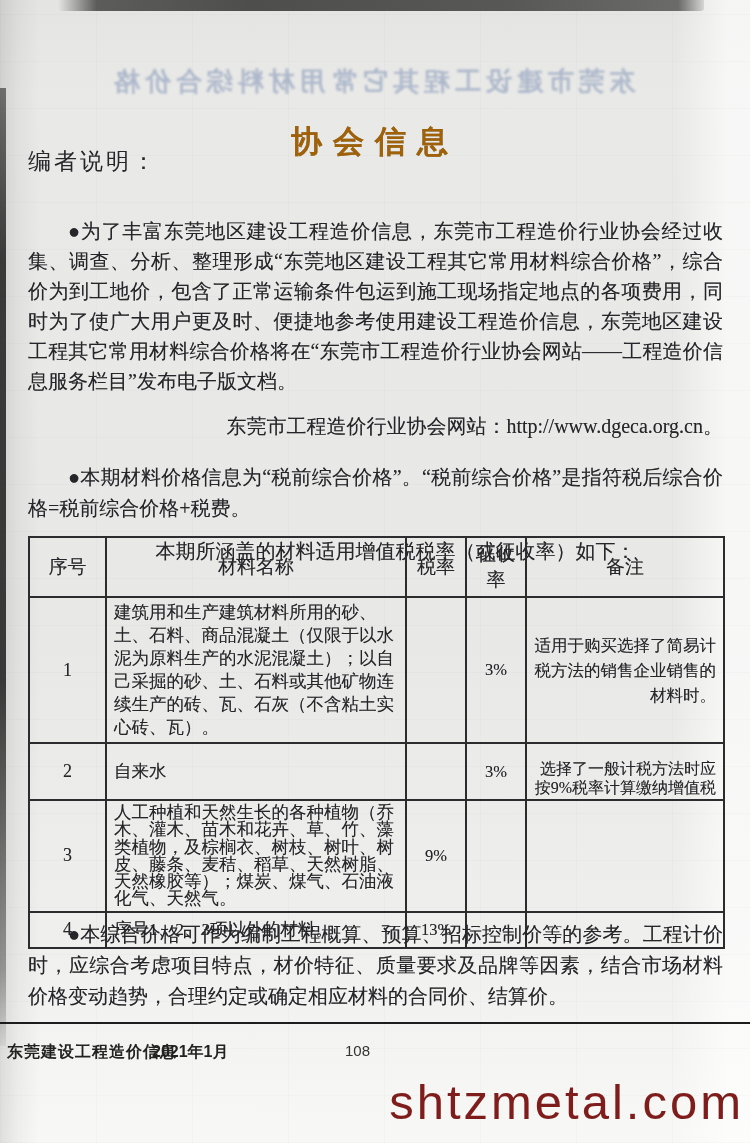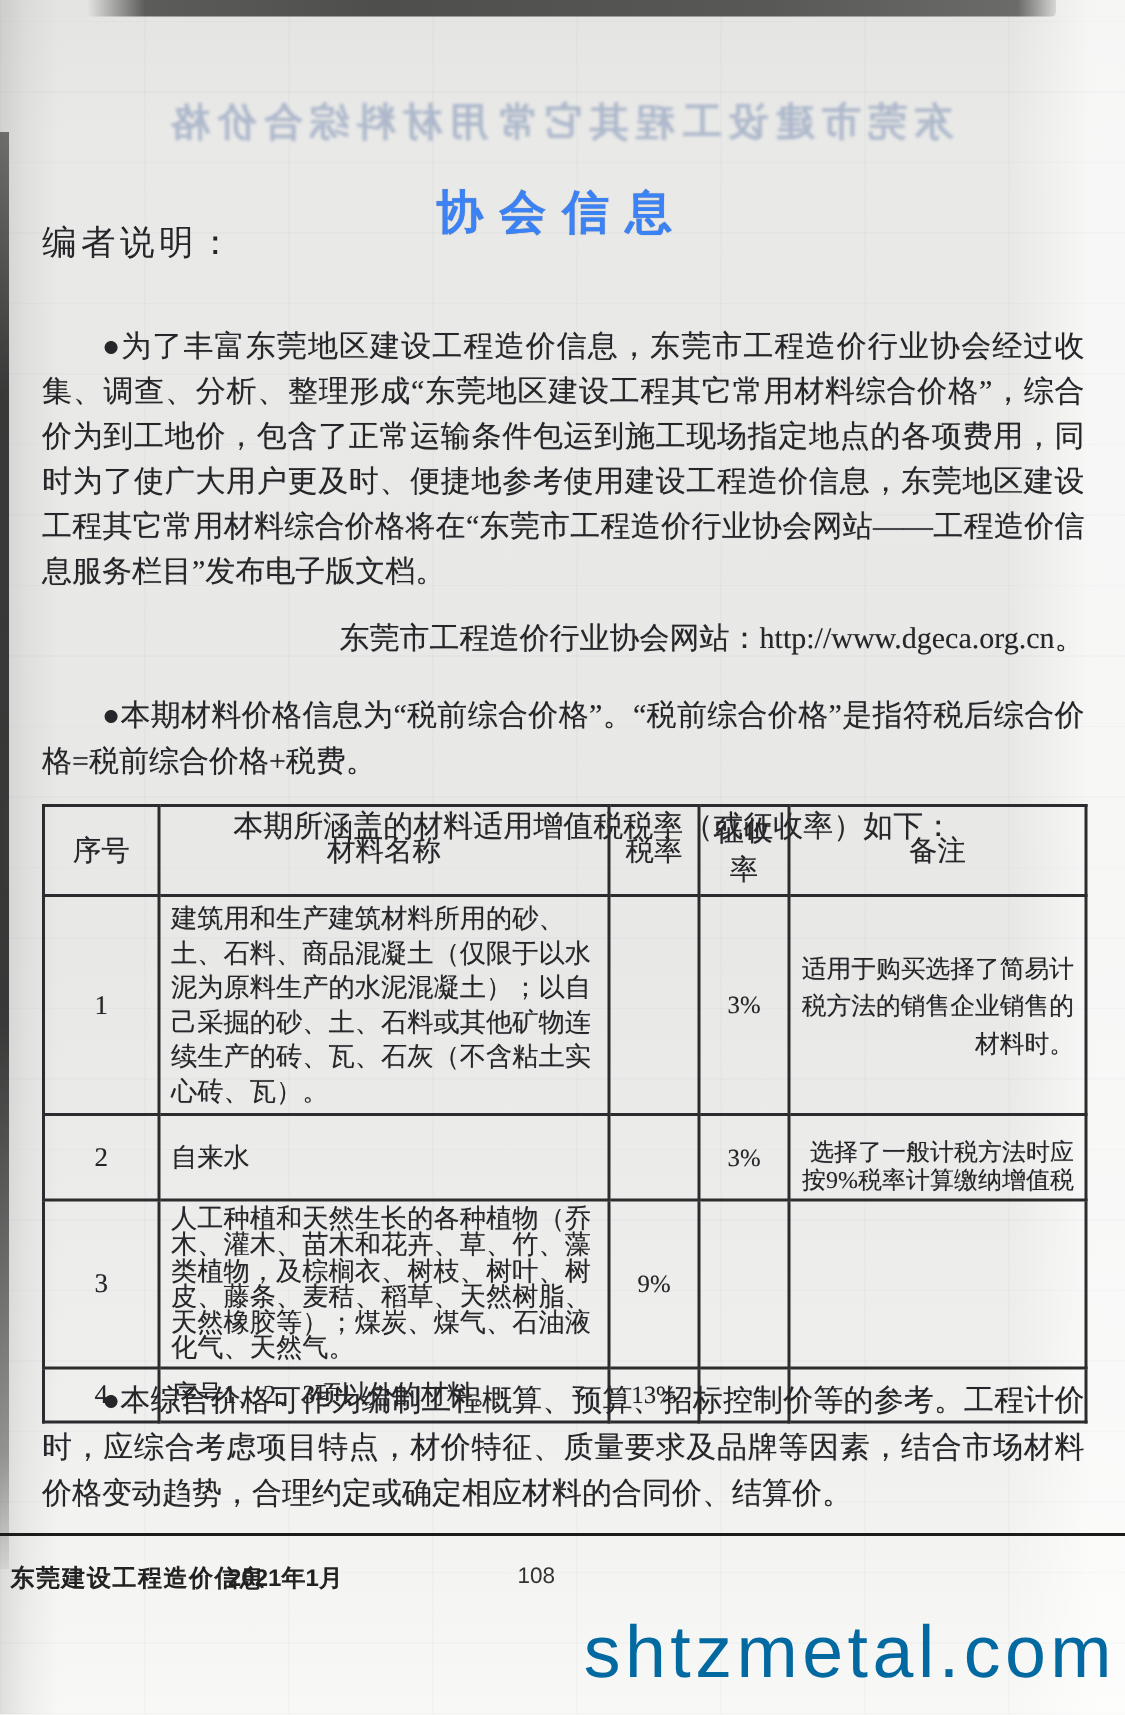--- a/index.html
+++ b/index.html
@@ -39,21 +39,21 @@
     position:absolute;top:64px;left:96px;width:552px;height:32px;
     transform:scaleX(-1);
     font-size:26px;letter-spacing:5px;font-weight:bold;
     color:rgba(92,118,166,0.42);
     filter:blur(1.1px);
     white-space:nowrap;overflow:hidden;text-align:center;
   }
   .doc-title{
     position:absolute;top:100px;left:0;width:100%;
     text-align:center;font-size:31px;letter-spacing:11px;
-    color:#3b82f6;text-shadow:0 0 0.6px rgba(43,43,47,0.55);
+    color:#a16207;text-shadow:0 0 0.6px rgba(43,43,47,0.55);
   }
   .section-heading{
     position:absolute;top:146px;left:28px;
     font-size:23px;letter-spacing:3px;
   }
   .para{
     position:absolute;left:28px;width:695px;
     font-size:20px;line-height:30px;
     text-align:justify;text-indent:2em;
     text-shadow:0 0 0.5px rgba(40,40,46,0.4);
@@ -94,21 +94,21 @@
   .footer{
     position:absolute;top:1042px;left:0;width:644px;height:24px;
     font-family:"Liberation Sans","DejaVu Sans",sans-serif;
   }
   .footer .pub{position:absolute;left:7px;font-size:16px;font-weight:bold;letter-spacing:1px;color:#222;}
   .footer .issue{position:absolute;left:152px;font-size:16px;font-weight:bold;color:#222;}
   .footer .pageno{position:absolute;left:345px;font-size:15px;color:#333;}
   .watermark{
     position:absolute;top:1074px;right:6px;
     font-family:"Liberation Sans","DejaVu Sans",sans-serif;
-    font-size:49px;letter-spacing:3px;color:#0369a1;
+    font-size:49px;letter-spacing:3px;color:#7f1d1d;
     white-space:nowrap;
   }
 </style>
 </head>
 <body>
 
 <div class="scan-page"></div>
 <div class="bleed-grid"></div>
 <div class="scan-edge-top"></div>
 <div class="scan-edge-left"></div>

